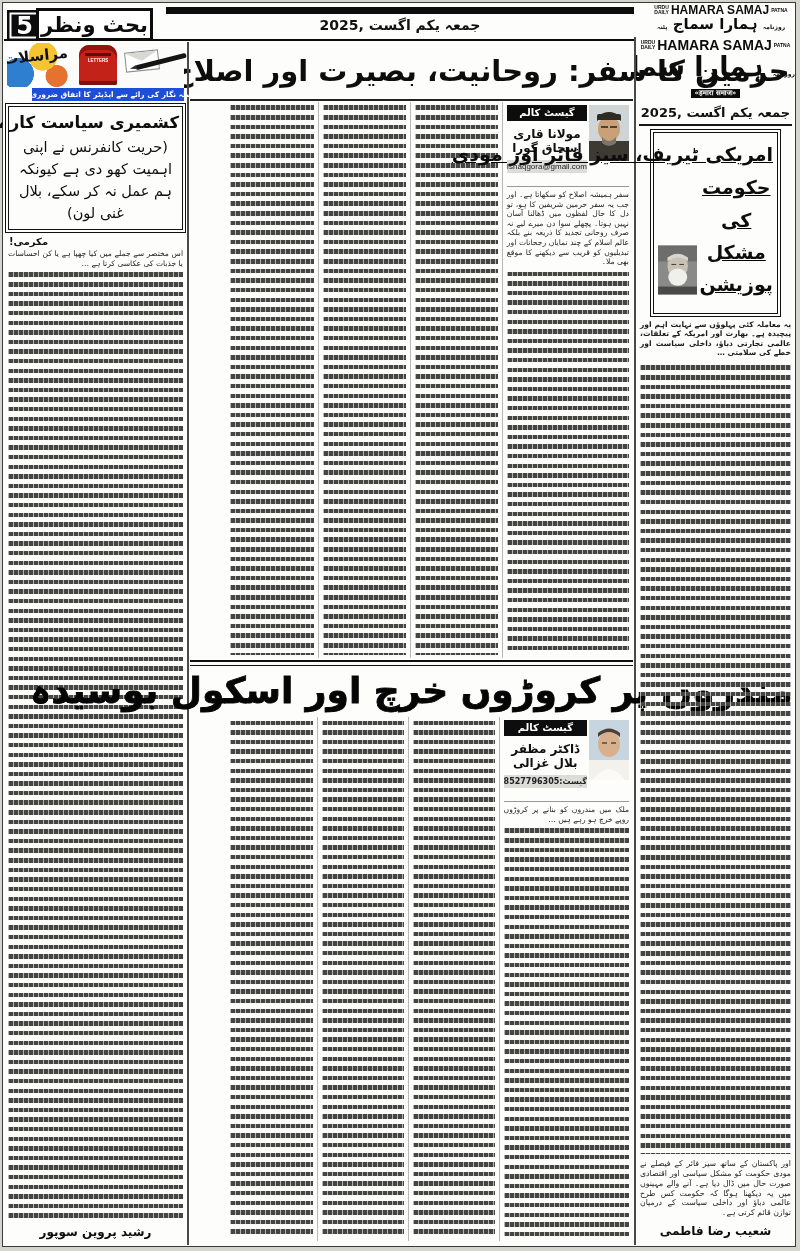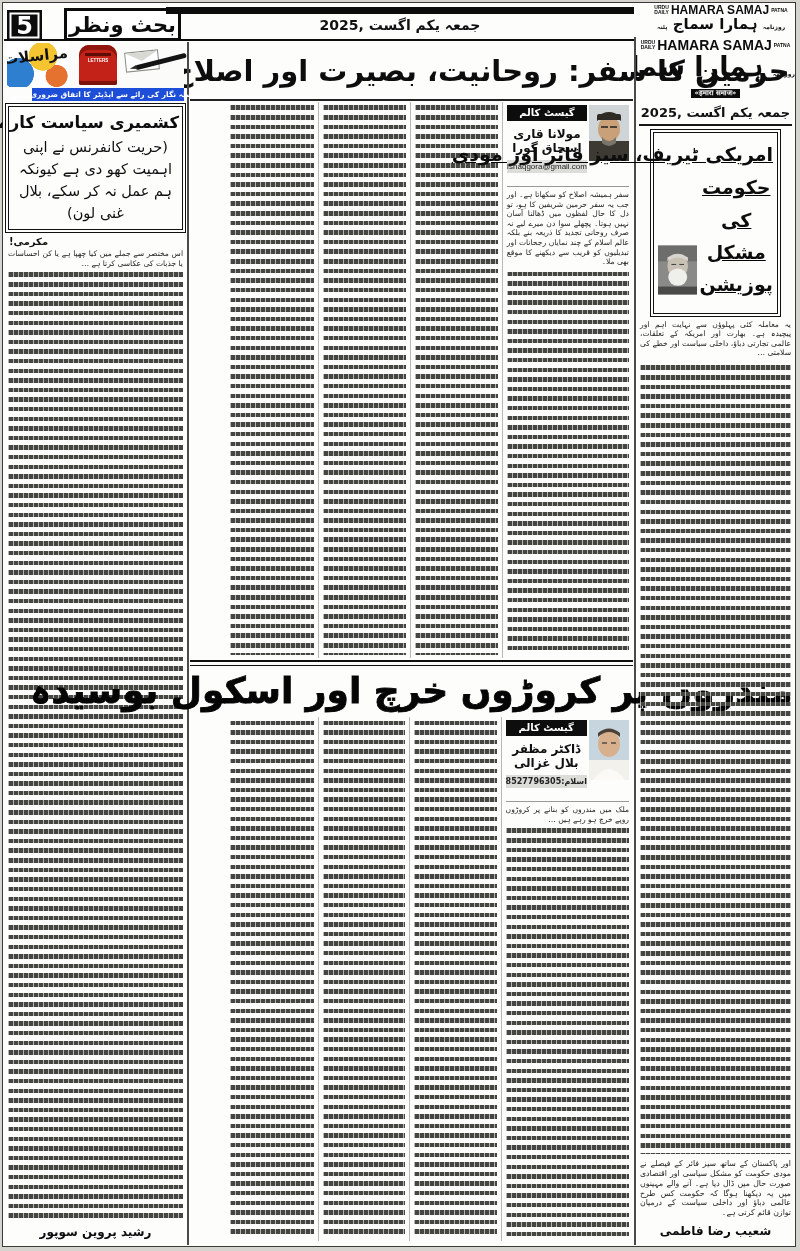--- a/index.html
+++ b/index.html
@@ -6,21 +6,21 @@
   html,body { width:800px; height:1251px; }
   body { background:#d6d4cf; font-family:"DejaVu Sans", sans-serif; position:relative; overflow:hidden; }
   .abs { position:absolute; }
   .rtl { direction:rtl; unicode-bidi:plaintext; }
   .frame { left:2px; top:2px; width:794px; height:1245px; background:#fdfdfc; border:1.5px solid #3a3a38; }
 
   
   .num-box { left:7px; top:10px; width:35px; height:31px; background:#0c0c0c; color:#fff;
              display:flex; align-items:center; justify-content:center; font-size:24px; font-weight:bold;
              box-shadow: inset 0 0 0 2.5px #0c0c0c, inset 0 0 0 4.5px #fff; }
-  .sec-box { left:64px; top:8px; width:117px; height:33px; border:3px solid #0c0c0c; background:#fff;
+  .sec-box { left:36px; top:8px; width:117px; height:33px; border:3px solid #0c0c0c; background:#fff;
              display:flex; align-items:center; justify-content:center; font-size:21px; font-weight:bold; color:#0c0c0c; }
   .top-bar { left:166px; top:7px; width:468px; height:7px; background:#0c0c0c; }
   .date-txt { left:200px; top:17px; width:400px; text-align:center; font-size:14px; font-weight:bold; color:#111; }
   .head-rule { left:4px; top:39px; width:631px; height:2px; background:#0c0c0c; }
 
   
   .mast { text-align:center; color:#0c0c0c; overflow:hidden; }
   .mast .en { display:flex; align-items:center; justify-content:center; gap:2px; font-family:"Liberation Sans",sans-serif; }
   .mast .en .tiny { font-size:5px; font-weight:bold; line-height:1; text-align:left; }
   .mast .en .big  { font-weight:bold; letter-spacing:0; white-space:nowrap; }
@@ -98,21 +98,21 @@
                   font-family:"Liberation Sans",sans-serif; }
   .guest .gmail.ur { font-family:"DejaVu Sans",sans-serif; font-weight:bold; }
 
   
   .right-col { left:637px; top:103px; width:157px; height:1141px; display:flex; flex-direction:column; padding:0 2px; }
   .r-date { font-size:13px; font-weight:bold; text-align:center; padding:2px 0 4px; border-bottom:2px solid #161616; color:#111; }
   .r-hbox { margin:6px 14px 4px; border:1.5px solid #111; outline:1px solid #111; outline-offset:2px; padding:6px 4px 12px;text-decoration:underline; }
   .r-hbox .hl1 { font-size:19px; font-weight:bold; text-align:center; color:#0d0d0d; line-height:1.6; white-space:nowrap; }
   .r-hbox .row2 { display:flex; align-items:flex-end; gap:2px; margin-top:2px; }
   .r-hbox .hl2 { flex:1; font-size:19px; font-weight:bold; text-align:center; color:#0d0d0d; line-height:1.7; }
-  .right-col .lead { padding:2px 1px; }
+  .right-col .lead { padding:2px 1px;font-weight:bold; }
   .closing { font-size:7.8px; line-height:9.8px; text-align:justify; color:#1c1c1c; padding:2px 1px; }
 
   .photo-svg { display:block; }
 </style>
 </head>
 <body>
 
 <div class="abs frame"></div>
 
 <div class="abs num-box">5</div>
@@ -228,21 +228,21 @@
         <rect width="40" height="60" fill="#c7d5de"></rect>
         <rect x="0" y="40" width="40" height="20" fill="#f2f1ec"></rect>
         <path d="M4 60 Q20 38 36 60 Z" fill="#fbfaf6"></path>
         <ellipse cx="20" cy="24" rx="11" ry="13" fill="#d8b08d"></ellipse>
         <path d="M9 17 Q20 7 31 17 L31 13 Q20 4 9 13 Z" fill="#4a4038"></path>
         <line x1="13" y1="23" x2="18" y2="23" stroke="#333" stroke-width="1.2"></line>
         <line x1="22" y1="23" x2="27" y2="23" stroke="#333" stroke-width="1.2"></line>
       </svg>
       <div class="bar">گیسٹ کالم</div>
       <div class="gname">ڈاکٹر مظفر بلال غزالی</div>
-      <div class="gmail ur">اسلام:8527796305</div>
+      <div class="gmail ur">گیسٹ:8527796305</div>
     </div>
     <div class="lead">ملک میں مندروں کو بنانے پر کروڑوں روپے خرچ ہو رہے ہیں …</div>
     <div class="fill" style="margin-top:2px;"></div>
   </div>
 </div>
 
 <div class="abs right-col rtl">
   <div class="r-date">جمعہ یکم اگست ,2025</div>
   <div class="r-hbox">
     <div class="hl1">امریکی ٹیریف، سیز فائر اور مودی</div>

